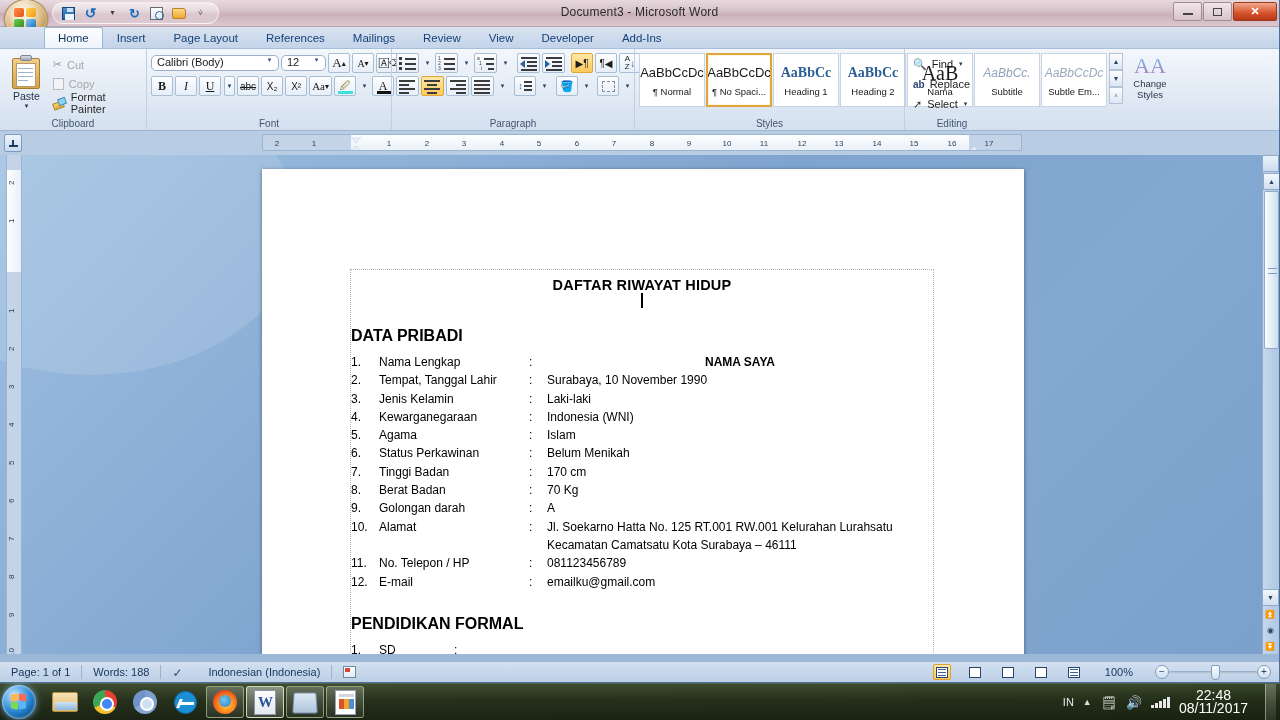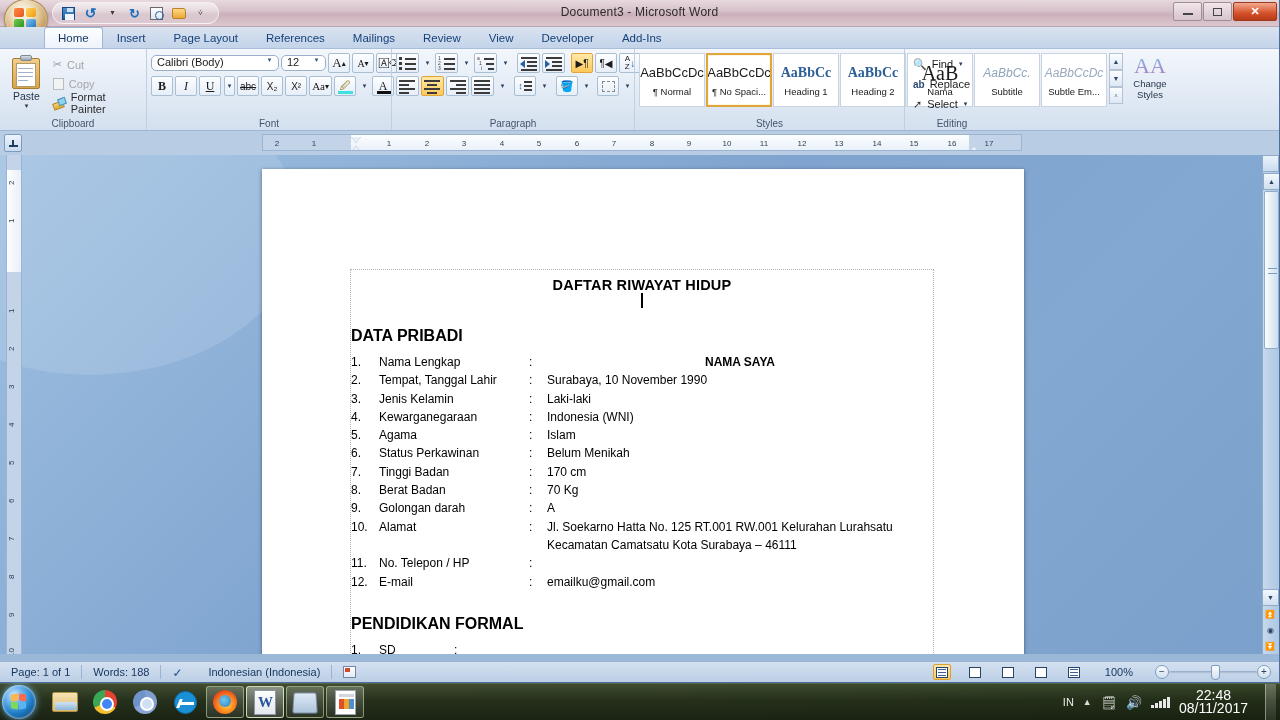--- a/index.html
+++ b/index.html
@@ -831,20 +831,21 @@
             <div class="li cont">
               <span class="n"></span>
                 <span class="lbl"></span>
                 <span class="col"></span>
               <span class="val">Kecamatan Camatsatu Kota Surabaya – 46111</span>
             </div>
             <div class="li">
               <span class="n">11.</span>
               <span class="lbl">No. Telepon / HP</span>
               <span class="col">:</span>
+              <span class="val">081123456789</span>
             </div>
             <div class="li">
               <span class="n">12.</span>
               <span class="lbl">E-mail</span>
               <span class="col">:</span>
               <span class="val">emailku@gmail.com</span>
             </div>
           </div>
 
           <div class="spacer"></div>

